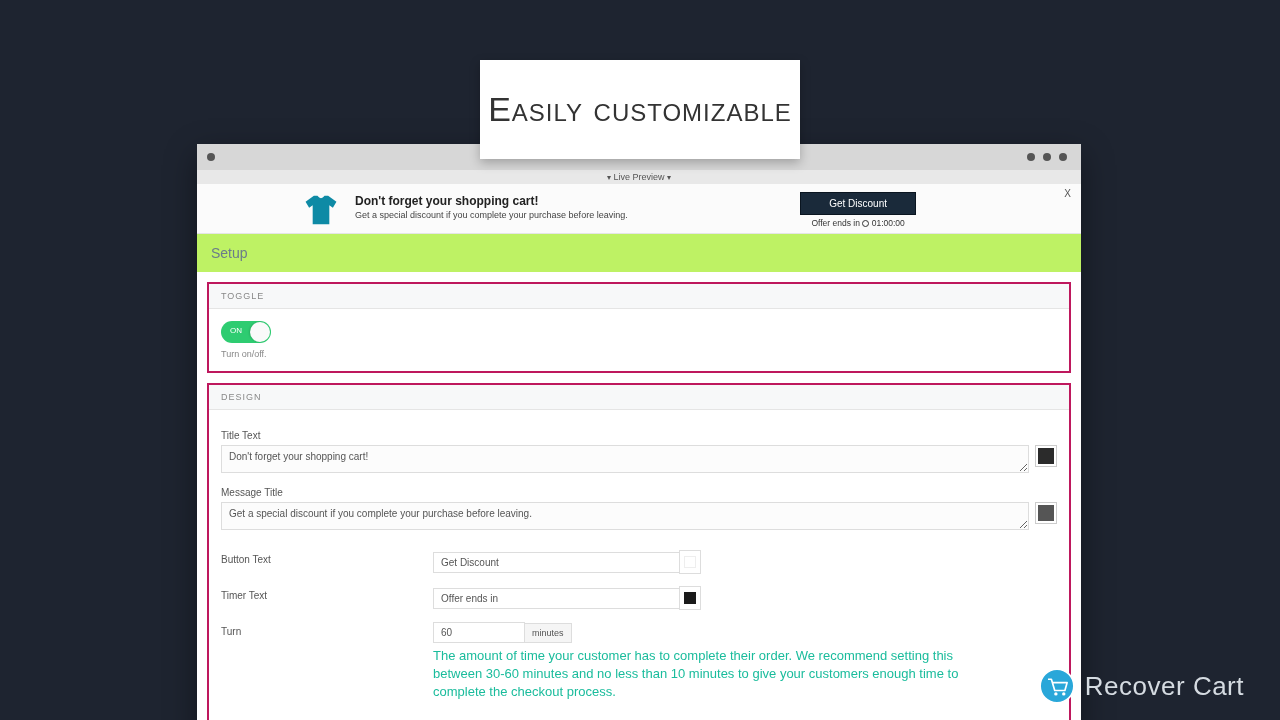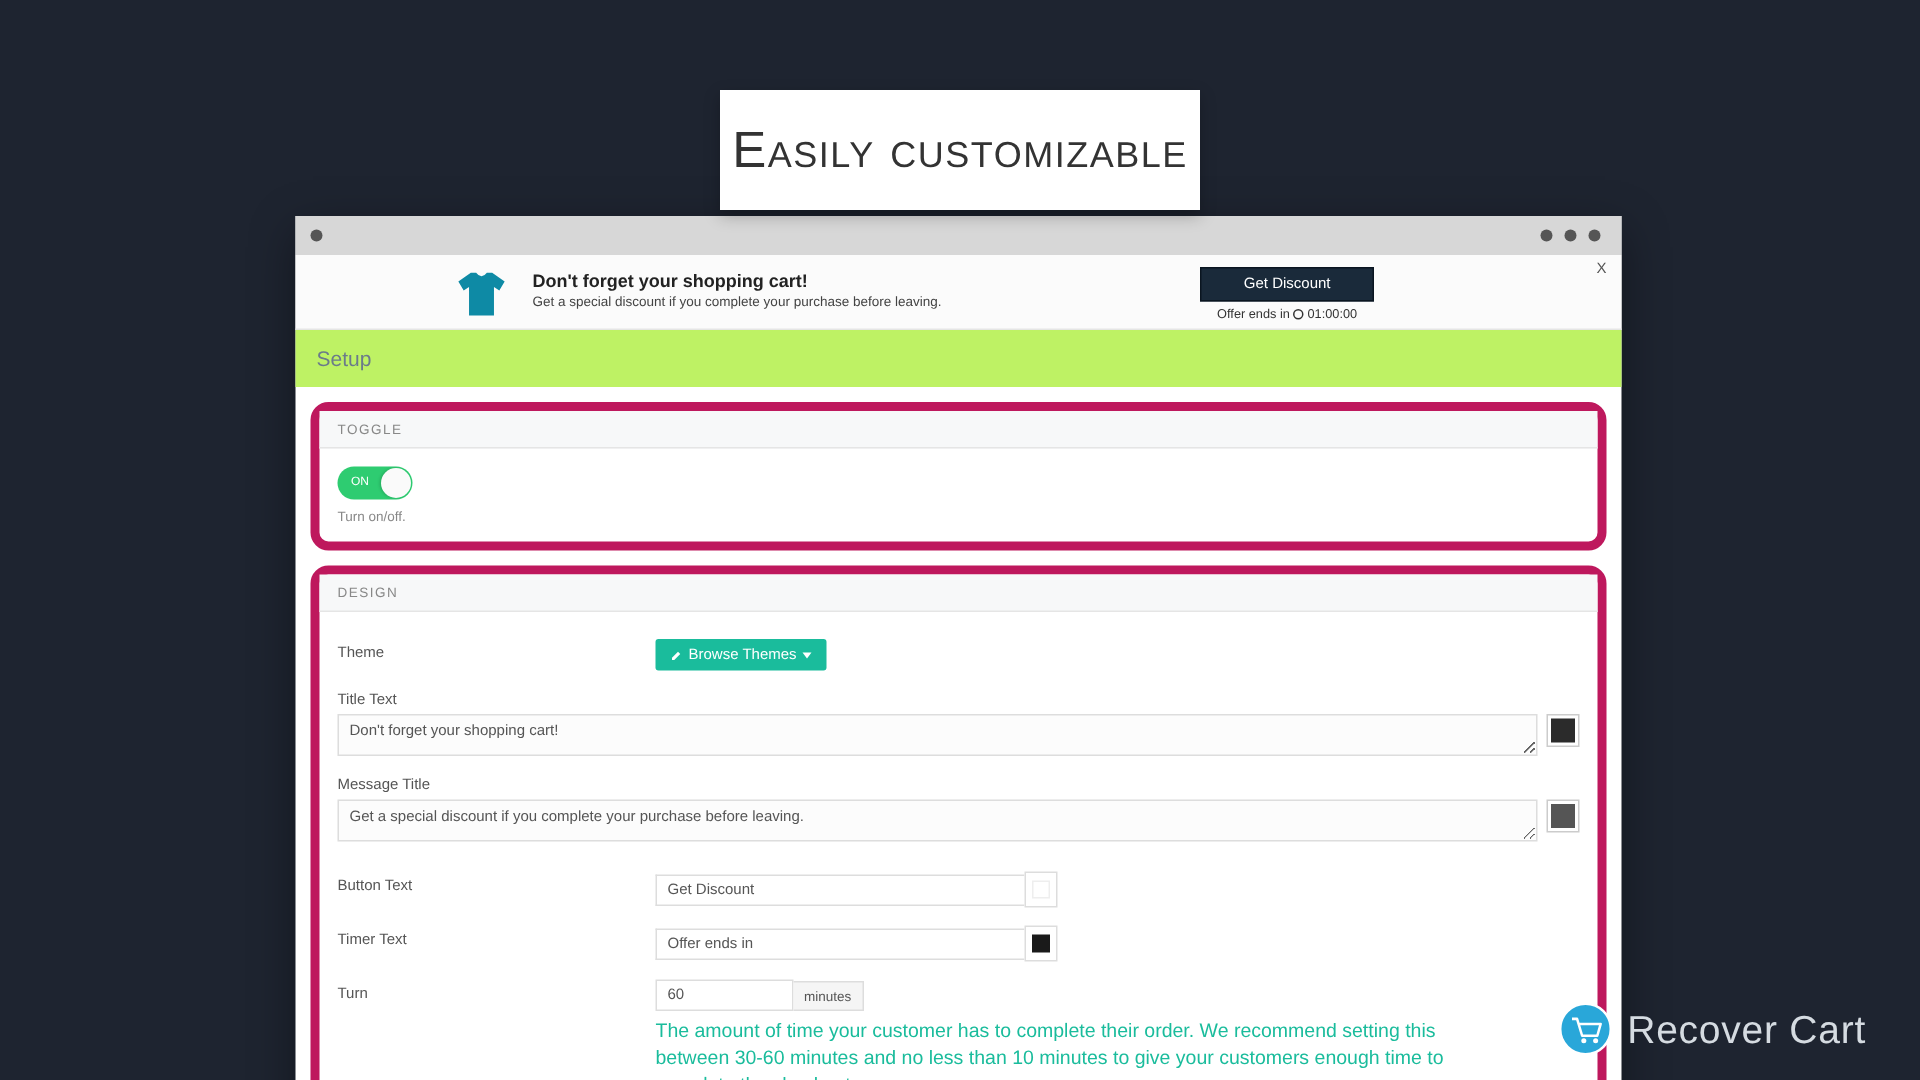--- a/index.html
+++ b/index.html
@@ -1,18 +1,18 @@
 <!DOCTYPE html>
 <html><head>
 <meta charset="utf-8">
 <style>
   * { box-sizing: border-box; margin: 0; padding: 0; font-family: -apple-system, BlinkMacSystemFont, "Segoe UI", Helvetica, Arial, sans-serif; }
   body { background: #1e2430; width: 1280px; height: 720px; overflow: hidden; position: relative; }
 
-  .hero-card { position: absolute; left: 480px; top: 60px; width: 320px; height: 80px; background: #fff; z-index: 10; display:flex; align-items:center; justify-content:center; box-shadow: 0 4px 10px rgba(0,0,0,.25);}
+  .hero-card { position: absolute; left: 480px; top: 60px; width: 320px; height: 99px; background: #fff; z-index: 10; display:flex; align-items:center; justify-content:center; box-shadow: 0 4px 10px rgba(0,0,0,.25);}
   .hero-card h1 { font-family: "Impact", "Arial Narrow", sans-serif; font-weight: 400; letter-spacing: 1px; font-size: 34px; color: #333; text-transform: none; font-variant: small-caps;}
 
   .window { position: absolute; left: 197px; top: 144px; width: 884px; background: #fff; box-shadow: 0 10px 30px rgba(0,0,0,.4); }
   .titlebar { height: 26px; background: #d7d7d7; position: relative; }
   .dot { width: 8px; height: 8px; border-radius: 50%; background: #555; position: absolute; top: 9px; }
   .dot.l1 { left: 10px; }
   .dot.r1 { right: 46px; }
   .dot.r2 { right: 30px; }
   .dot.r3 { right: 14px; }
 
@@ -27,21 +27,21 @@
   .preview-title { font-size: 12px; font-weight: 700; color:#222; }
   .preview-sub { font-size: 9px; color:#444; margin-top:2px;}
   .preview-cta { position:absolute; right: 165px; top: 8px; text-align:center;}
   .get-discount-btn { background:#1a2a3a; color:#fff; border:1px solid #0a1520; font-size:10px; padding: 5px 28px; cursor:pointer;}
   .offer-ends { font-size:8.5px; color:#333; margin-top:3px;}
   .clock-icon { display:inline-block; width:7px; height:7px; border:1px solid #333; border-radius:50%; position:relative; top:1px;}
 
   .setup-header { background:#bef264; padding: 11px 14px; font-size: 14px; color:#6b7b8a; }
 
   .settings-body { padding: 0; }
-  .section { border:6px solid #be185d; border-radius:12px; margin: 10px; background:#fff;}
+  .section { border:2px solid #be185d; border-radius:0; margin: 10px; background:#fff;}
   .section-head { background:#f7f8f9; border-bottom:1px solid #e5e5e5; padding: 7px 12px; font-size:9px; letter-spacing:1px; color:#888;}
   .section-body { padding: 12px; }
 
   .toggle-switch { position:relative; width: 50px; height: 22px; background:#2ecc71; border-radius: 11px; cursor:pointer;}
   .toggle-switch .label { position:absolute; left:9px; top:5px; font-size:8px; color:#fff; font-weight:400;}
   .toggle-switch .knob { position:absolute; right:1px; top:1px; width:20px; height:20px; background:#fafafa; border-radius:50%; box-shadow: -1px 0 2px rgba(0,0,0,.15);}
   .toggle-hint { font-size:9px; color:#888; margin-top:6px;}
 
   .form-row { display:flex; align-items:flex-start; padding: 6px 0;}
   .form-label { width: 212px; font-size:10px; color:#555; padding-top:4px;}
@@ -78,20 +78,25 @@
 </div>
 
 <div class="window">
   <div class="titlebar">
     <span class="dot l1"></span>
     <span class="dot r1"></span>
     <span class="dot r2"></span>
     <span class="dot r3"></span>
   </div>
 
+  <div class="live-preview-bar">
+    <span class="arrow-dn">▾</span>
+    <span>Live Preview</span>
+    <span class="arrow-dn">▾</span>
+  </div>
 
   <div class="preview-panel">
     <span class="preview-close">X</span>
     <span class="tshirt-icon">
       <svg class="tshirt-svg" viewBox="0 0 64 64">
           <path fill="#0e8aa5" d="M20 8 L26 8 Q32 16 38 8 L44 8 L58 18 L52 28 L46 24 L46 56 L18 56 L18 24 L12 28 L6 18 Z"></path>
         </svg>
     </span>
     <div class="preview-text">
       <div class="preview-title">Don't forget your shopping cart!</div>
@@ -119,32 +124,20 @@
           <span class="knob"></span>
         </div>
         <div class="toggle-hint">Turn on/off.</div>
       </div>
     </div>
 
     <div class="section">
       <div class="section-head">DESIGN</div>
       <div class="section-body">
 
-        <div class="form-row">
-          <div class="form-label">Theme</div>
-          <div class="form-control-area">
-            <button class="browse-btn">
-              <svg class="pencil" viewBox="0 0 16 16">
-                  <path fill="#fff" d="M2 11 L10 3 L13 6 L5 14 L2 14 Z"></path>
-                </svg>
-              <span>Browse Themes</span>
-              <span class="caret-dn"></span>
-            </button>
-          </div>
-        </div>
 
         <div style="margin-top:8px;">
           <div class="form-label" style="width:auto;padding-top:0;margin-bottom:4px;">Title Text</div>
           <div class="textarea-wrap">
             <textarea class="big" style="">Don't forget your shopping cart!</textarea>
             <div class="color-swatch">
                 <div class="inner" style="background:#2b2b2b"></div>
               </div>
           </div>
         </div>

